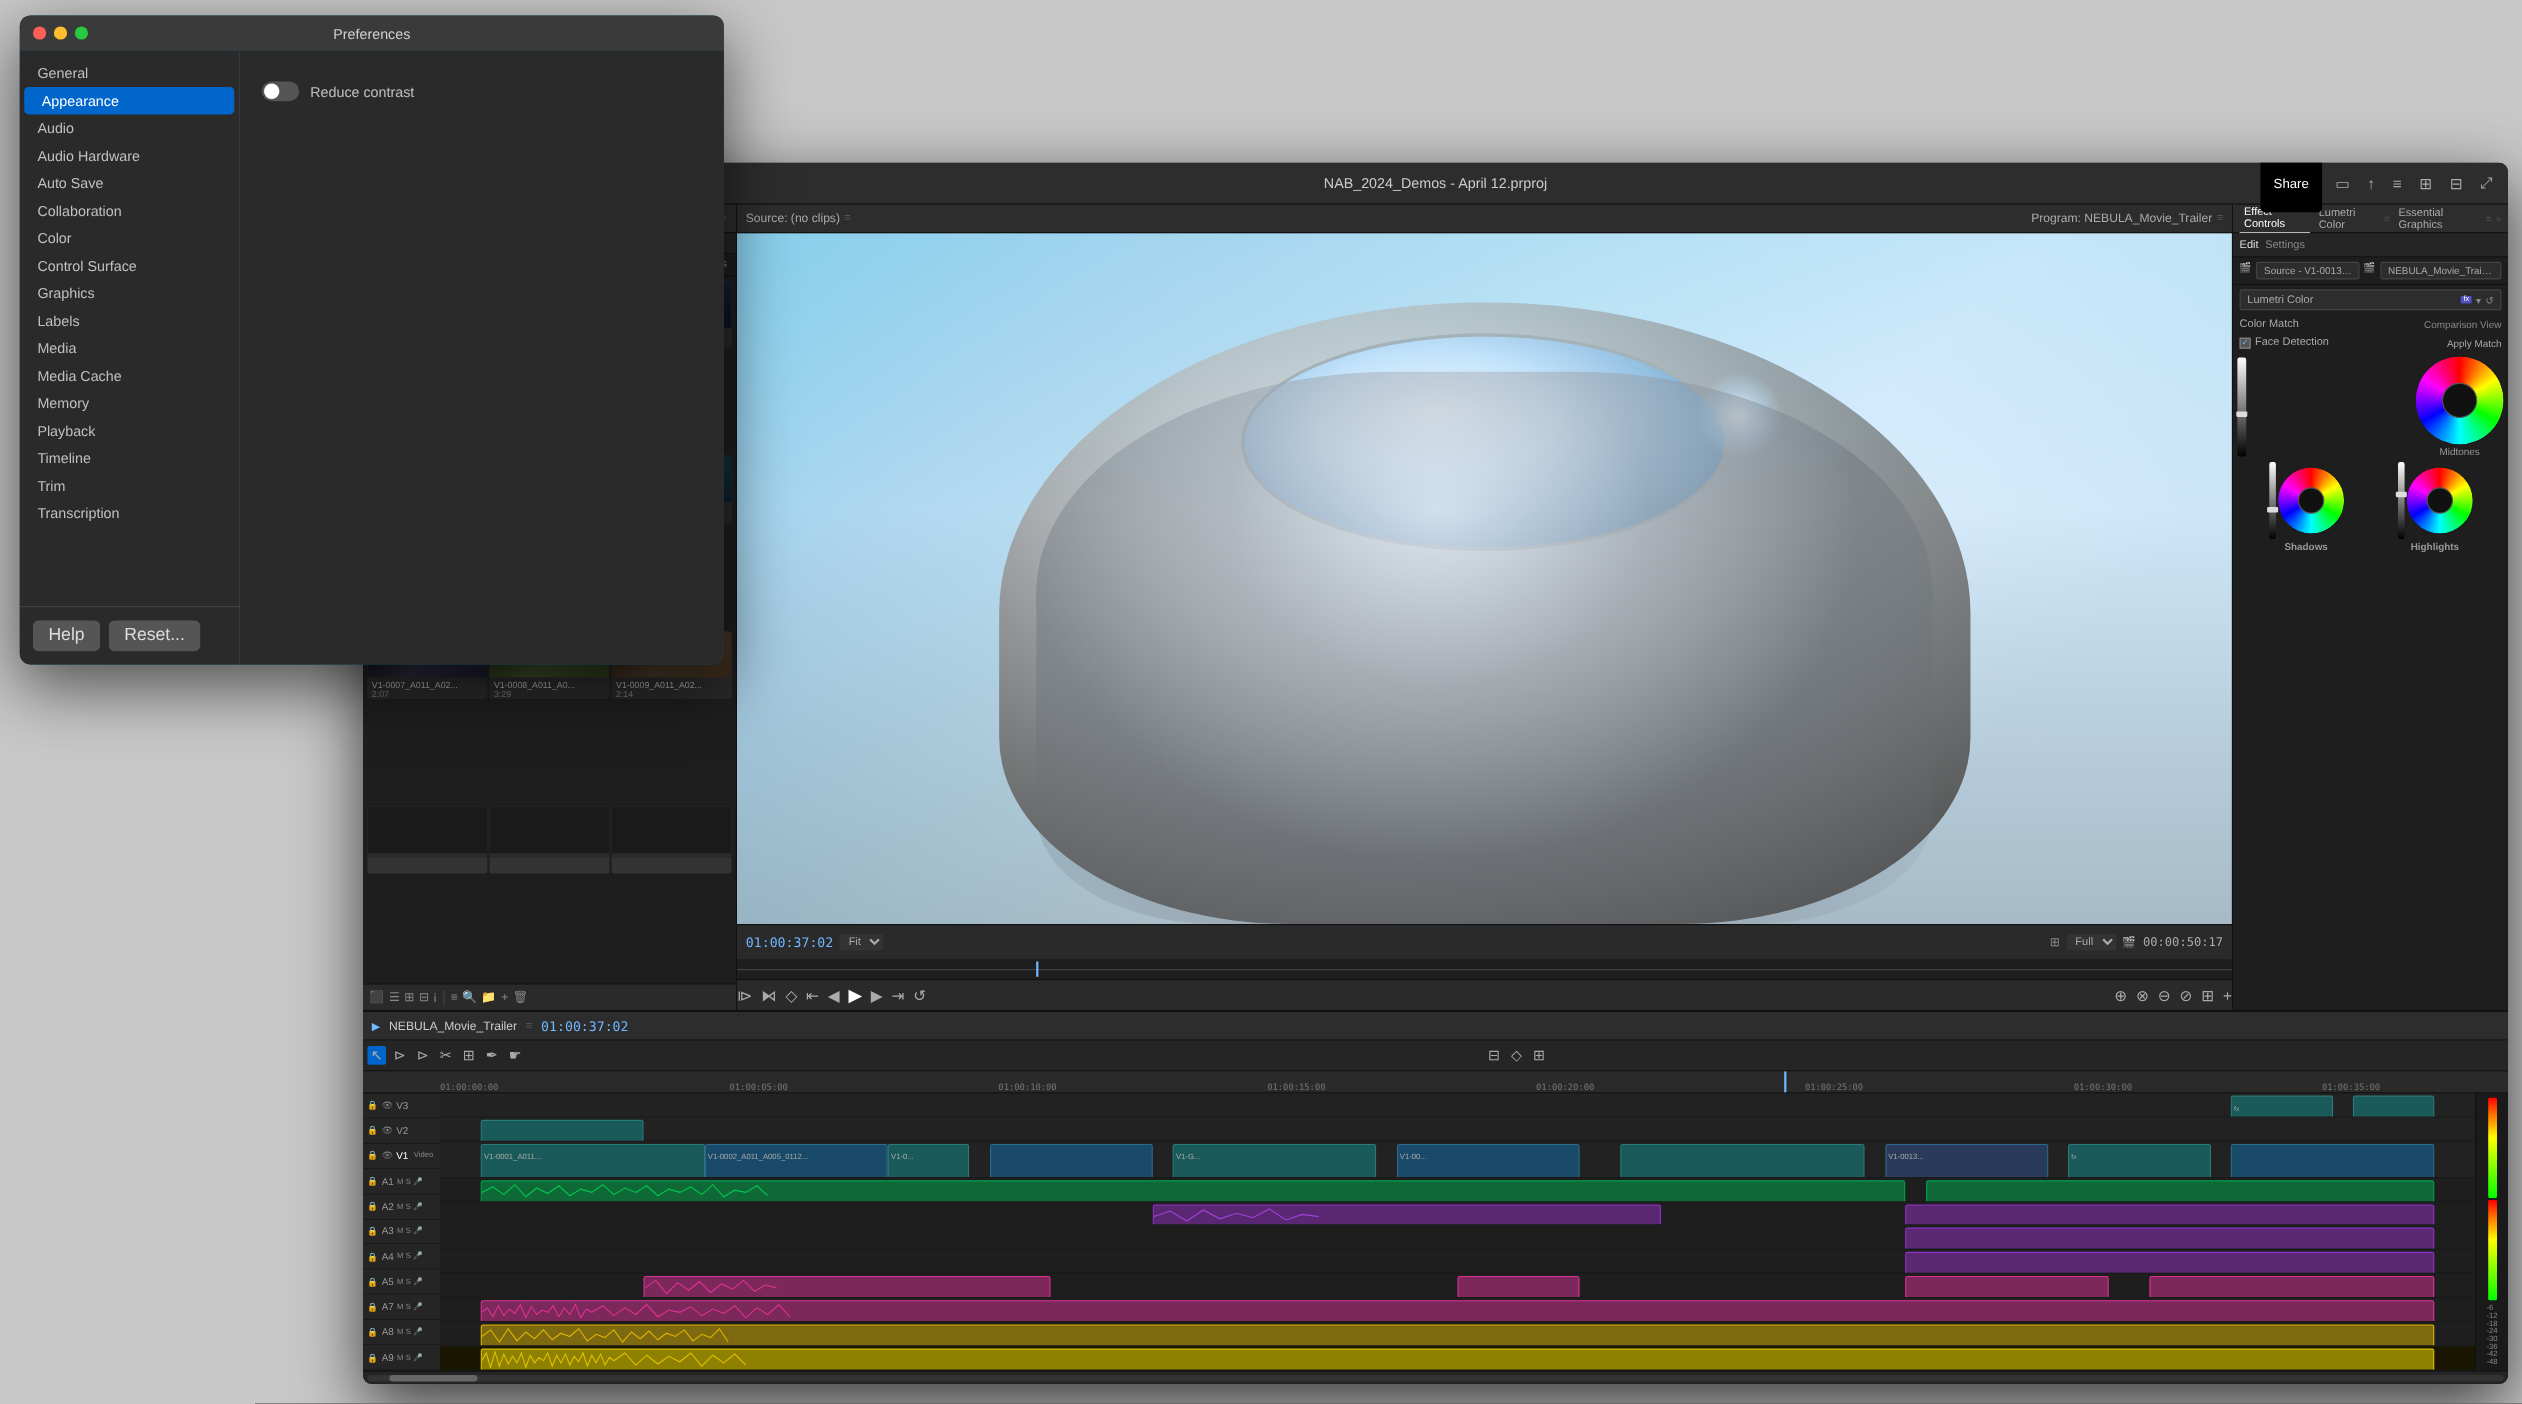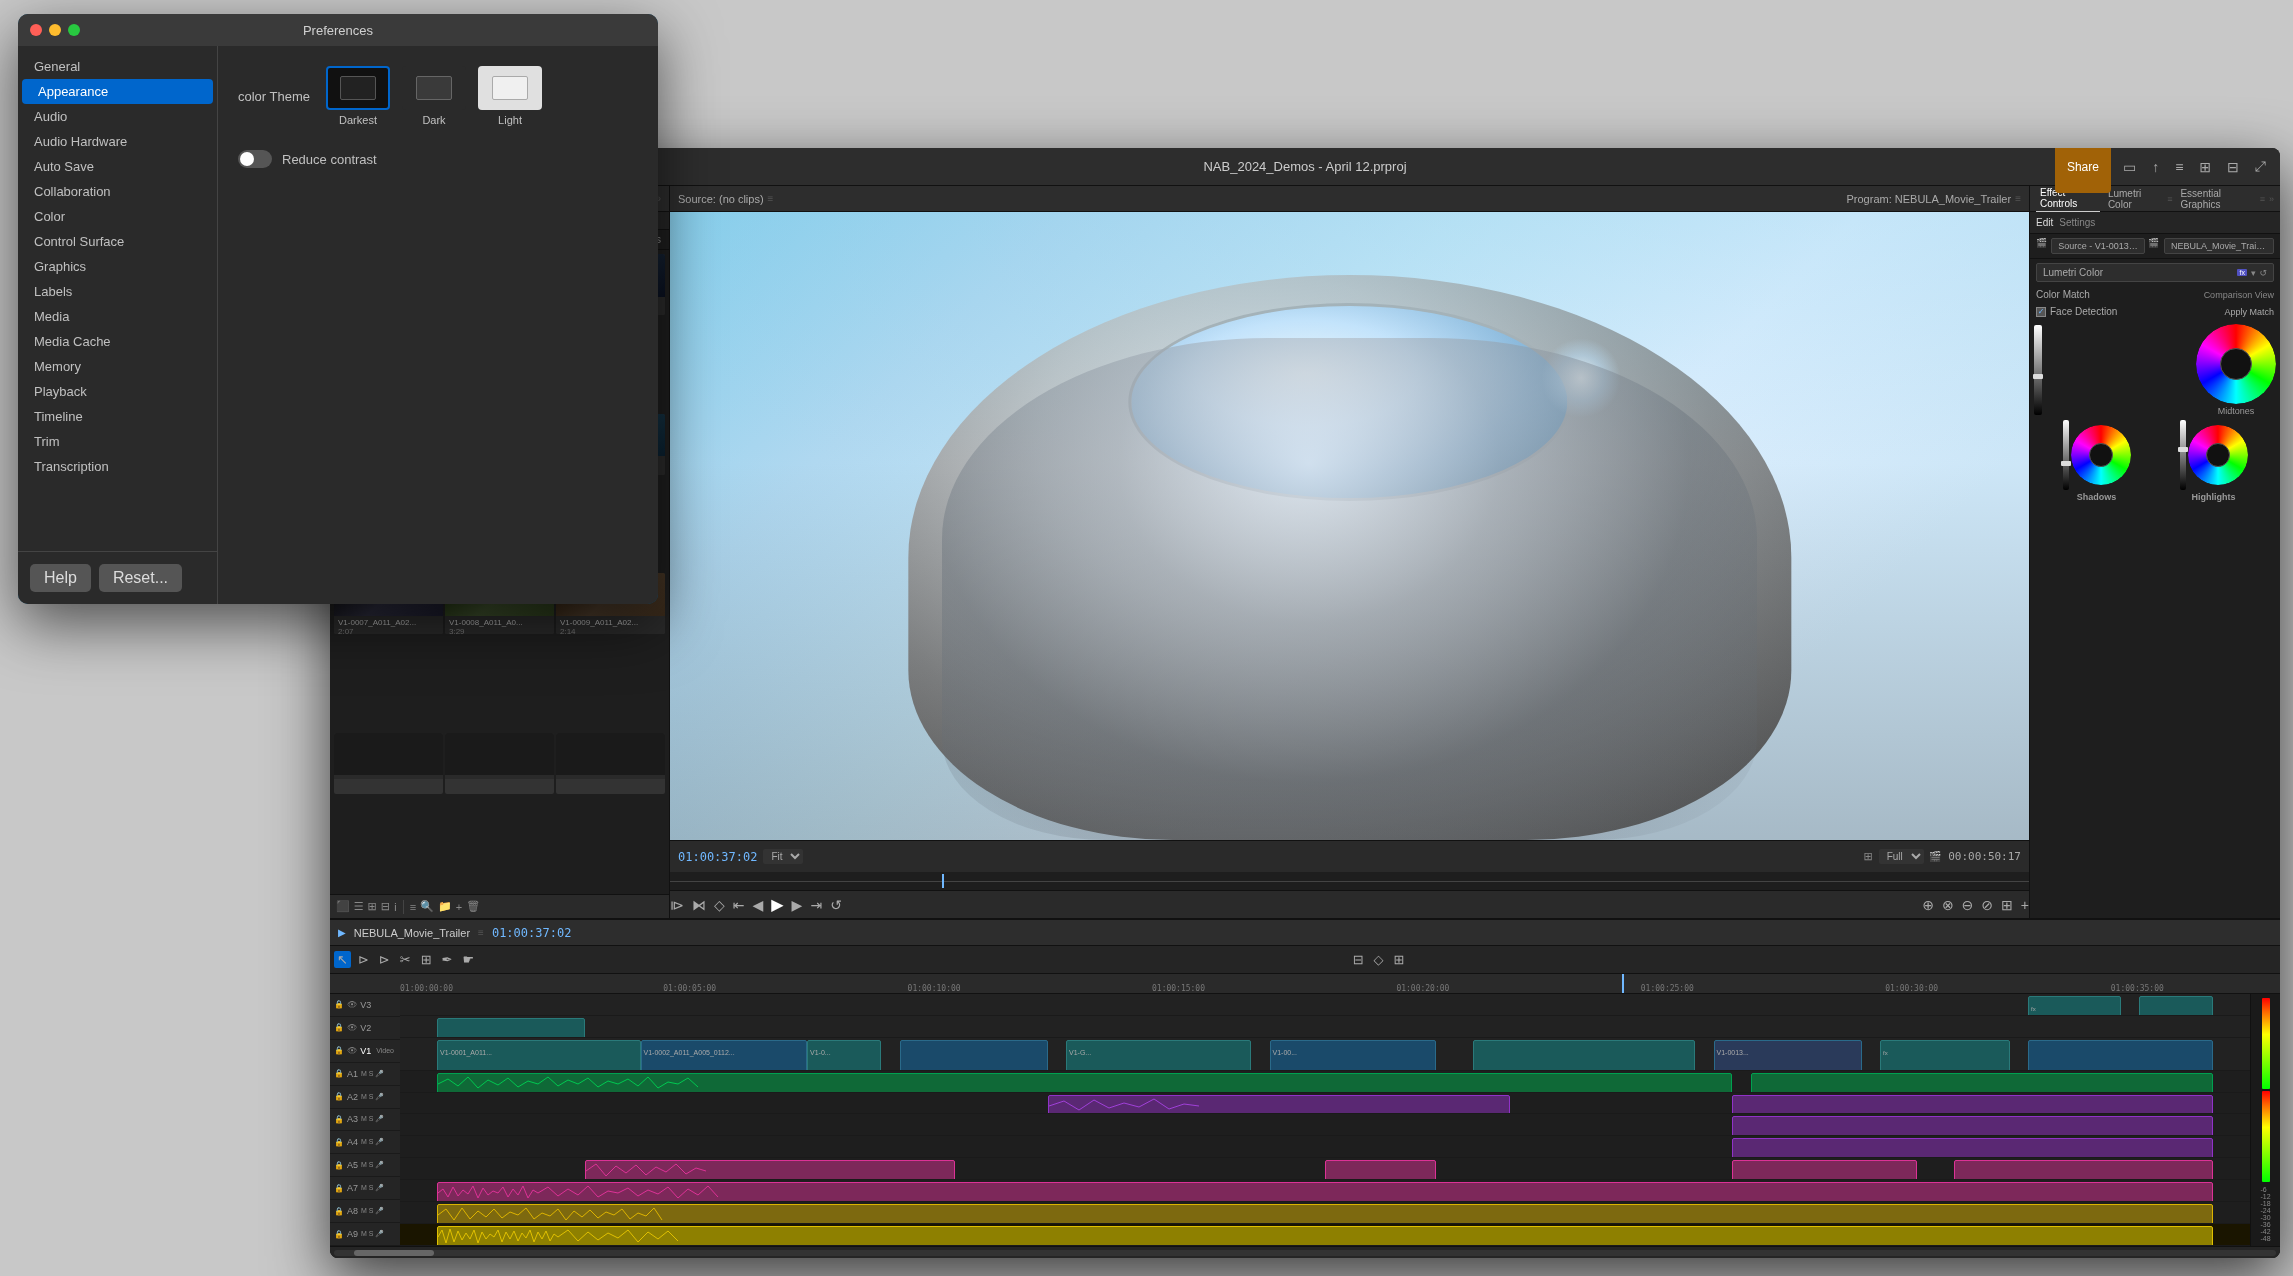--- a/index.html
+++ b/index.html
@@ -238,21 +238,21 @@
       color: #ccc;
       font-size: 13px;
     }
     .pp-topbar-right {
       margin-left: auto;
       display: flex;
       align-items: center;
       gap: 8px;
     }
     .pp-share-btn {
-      background: #a16207;
+      background: #000000;
       color: #fff;
       border: none;
       border-radius: 4px;
       padding: 19px 12px;
       font-size: 12px;
       cursor: pointer;
     }
     .pp-icon-btn {
       color: #aaa;
       font-size: 14px;
@@ -897,46 +897,20 @@
       <div class="pref-sidebar-item">Transcription</div>
 
       <div class="pref-bottom">
         <button class="pref-btn pref-btn-help">Help</button>
         <button class="pref-btn pref-btn-reset">Reset...</button>
       </div>
     </div>
 
     <div class="pref-content">
 
-      <div class="color-theme-section">
-        <span class="color-theme-label">color Theme</span>
-        <div class="theme-options">
-
-          <div class="theme-option">
-            <div class="theme-box theme-box-darkest selected">
-              <div class="theme-inner theme-inner-darkest"></div>
-            </div>
-            <span class="theme-label">Darkest</span>
-          </div>
-
-          <div class="theme-option">
-            <div class="theme-box theme-box-dark">
-              <div class="theme-inner theme-inner-dark"></div>
-            </div>
-            <span class="theme-label">Dark</span>
-          </div>
-
-          <div class="theme-option">
-            <div class="theme-box theme-box-light">
-              <div class="theme-inner theme-inner-light"></div>
-            </div>
-            <span class="theme-label">Light</span>
-          </div>
-        </div>
-      </div>
 
       <div class="reduce-contrast">
         <div class="toggle">
           <div class="toggle-knob"></div>
         </div>
         <span class="reduce-contrast-label">Reduce contrast</span>
       </div>
     </div>
   </div>
 </div>

